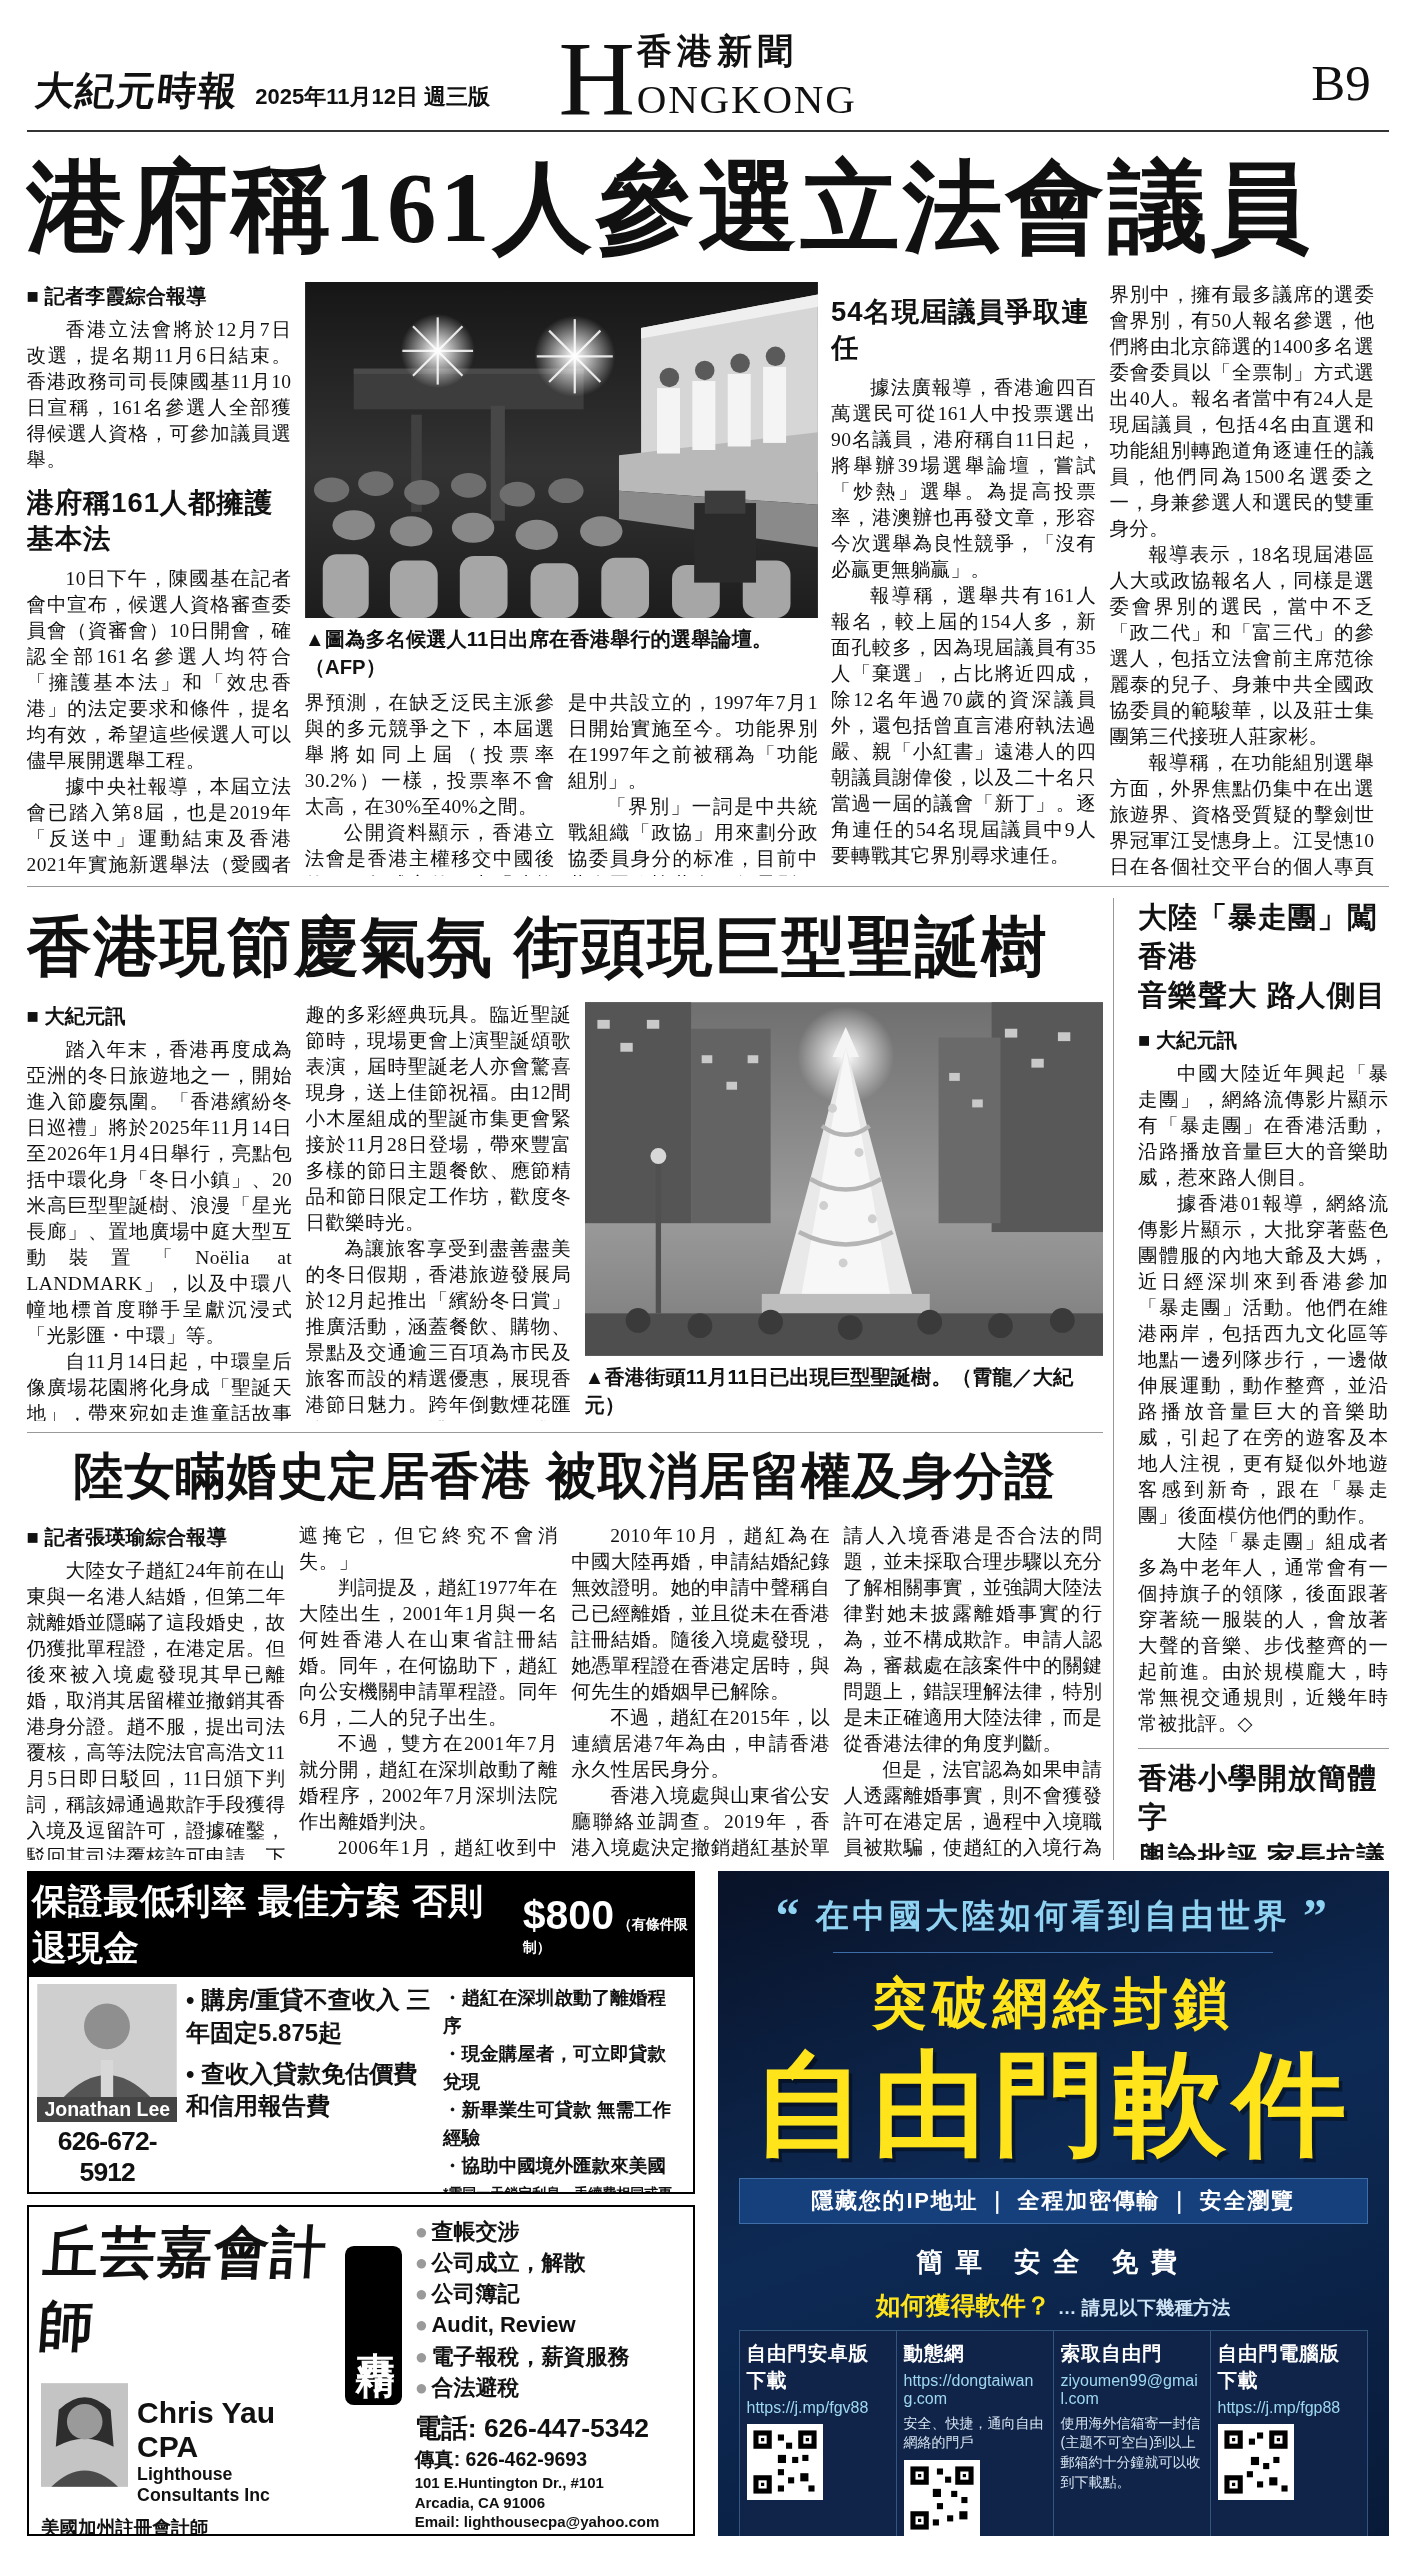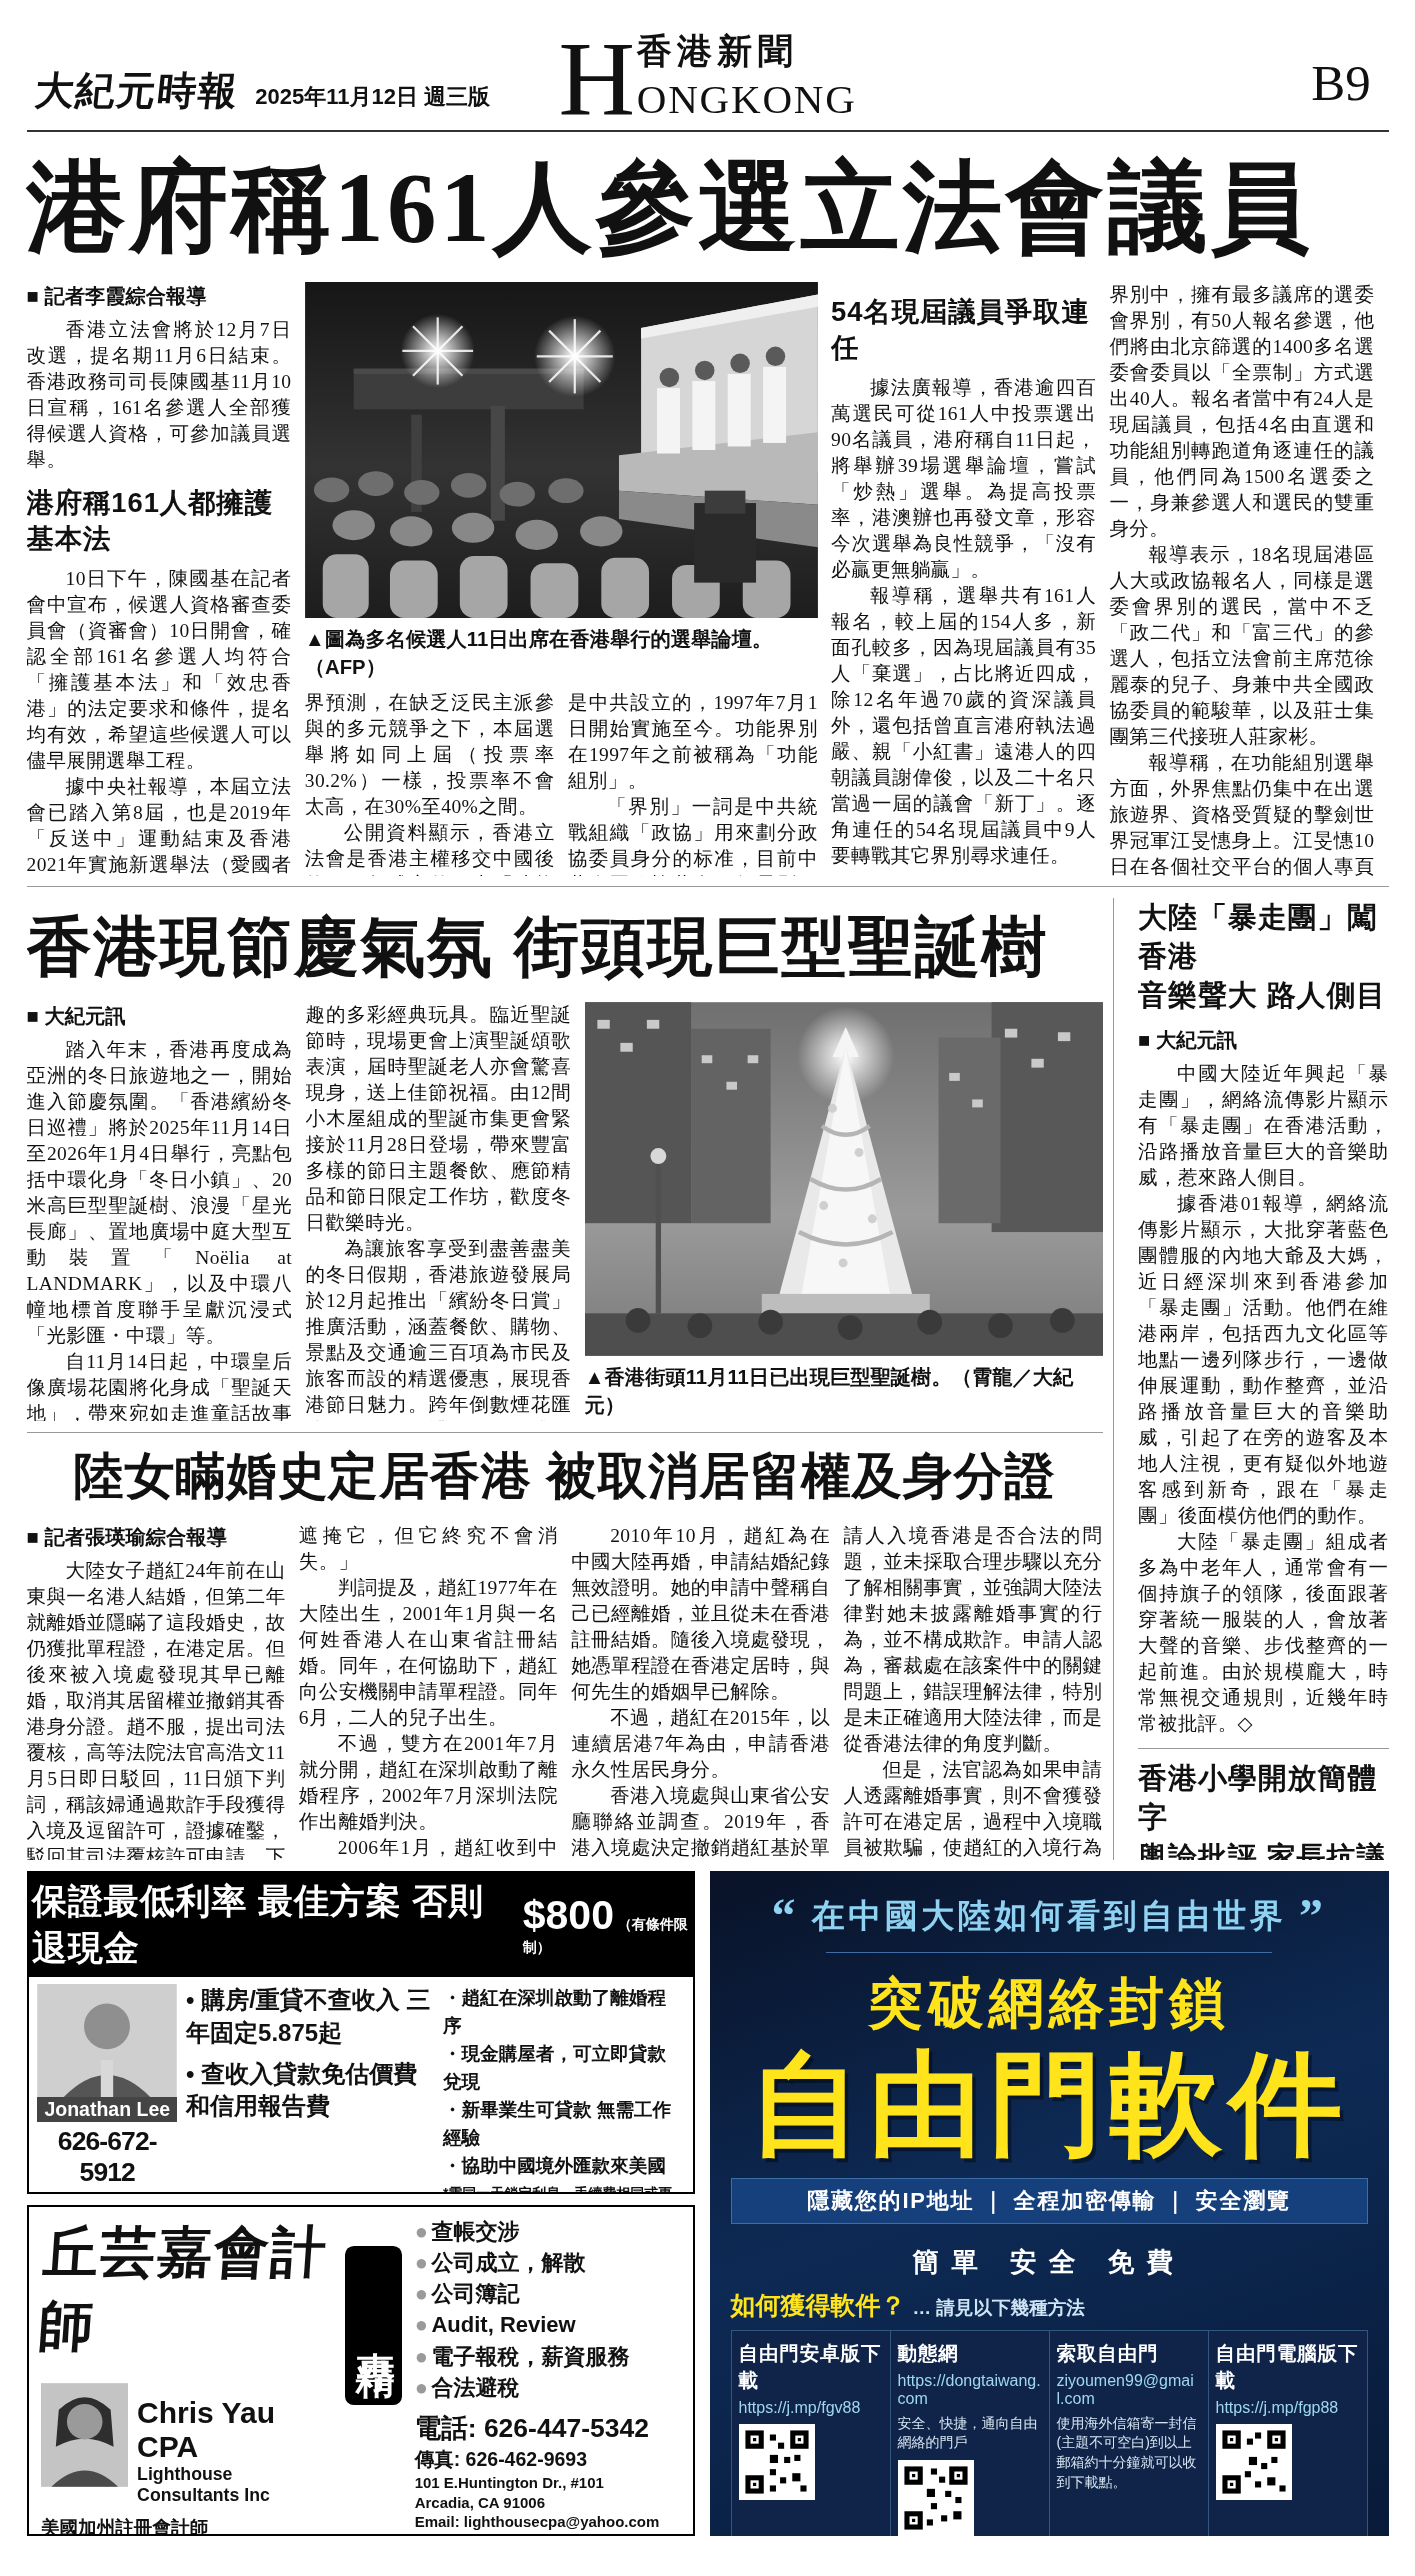--- a/index.html
+++ b/index.html
@@ -43,21 +43,21 @@
   .a2cols { display:flex; gap:13.3px; height:419px; overflow:hidden; }
   .a2photo { flex:0 0 518px; overflow:hidden; }
   .photo2 { width:518px; height:354px; display:block; }
   .h2a3 { font-family:"Liberation Sans",sans-serif; font-weight:bold; font-size:50px; letter-spacing:0.9px;
           white-space:nowrap; text-align:center; margin:8.8px 0 12.4px 0; }
   .a3cols { display:flex; gap:13.3px; height:370px; overflow:hidden; }
   .a3col { flex:1 1 0; overflow:hidden; }
   .asideh { font-family:"Liberation Sans",sans-serif; font-weight:bold; font-size:29px; line-height:1.35;
             letter-spacing:0.9px; margin-bottom:10.6px; }
   
-  .adsrow { display:flex; gap:15px; margin-top:10.6px; height:665px; overflow:hidden; }
+  .adsrow { display:flex; gap:23px; margin-top:10.6px; height:665px; overflow:hidden; }
   .adsleft { flex:0 0 668px; display:flex; flex-direction:column; gap:10.6px; }
   .adbox { border:2.7px solid #000; overflow:hidden; background:#fff; }
   
   .mort { height:324px; display:flex; flex-direction:column; }
   .mort-title { background:#000; color:#fff; font-family:"Liberation Sans",sans-serif; font-weight:bold;
                 display:flex; align-items:center; justify-content:center; gap:8.8px; padding:5.3px 3.5px; }
   .mort-title .t1 { font-size:35px; letter-spacing:0.9px; }
   .mort-title .t800 { font-size:41px; }
   .mort-title .tnote { font-size:14px; }
   .mort-body { display:flex; gap:8.8px; padding:7px 8.8px 0 8.8px; font-family:"Liberation Sans",sans-serif; }
@@ -95,21 +95,21 @@
   .fg-qmark { font-size:48px; font-family:"Liberation Serif",serif; vertical-align:-5.3px; }
   .fg-underline { border-top:1.8px solid #3d6ea8; width:70%; margin:8.8px auto; }
   .fg-h1 { color:#ffe41c; font-size:55px; font-weight:bold; letter-spacing:5.3px; text-align:center; margin-top:5.3px; }
   .fg-h2 { color:#ffe41c; font-size:113px; font-weight:bold; letter-spacing:7px; text-align:center; line-height:1.12;
            text-shadow:3.5px 3.5px 0 #00000066; }
   .fg-feat { background:#16407c; border:0.9px solid #3d6ea8; margin-top:10.6px; padding:7px 0; text-align:center;
              font-size:22px; font-weight:bold; letter-spacing:1.8px; }
   .fg-zip { margin-top:10.6px; height:51px; background:linear-gradient(#e6e9ee,#aab2bc 55%,#8d95a0);
             border-radius:5.3px; position:relative; overflow:hidden; }
   .fg-tag { text-align:center; font-size:26.5px; font-weight:bold; letter-spacing:12.4px; margin-top:8.8px; }
-  .fg-how { margin-top:8.8px; font-size:25px; font-weight:bold; }
+  .fg-how { margin-top:8.8px; font-size:25px; font-weight:bold;text-align:center; }
   .fg-how .y { color:#ffe41c; }
   .fg-how .w { color:#cfe5f5; font-size:18.6px; }
   .fg-grid { display:flex; margin-top:8.8px; flex:1; background:#10244a; border:0.9px solid #33567f; }
   .fg-cell { flex:1 1 0; padding:8.8px 7px; border-right:0.9px solid #33567f; }
   .fg-cell:last-child { border-right:none; }
   .fg-ct { font-size:19.5px; font-weight:bold; letter-spacing:0.9px; }
   .fg-cl { color:#9fd8f0; font-size:16px; margin-top:5.3px; word-break:break-all; }
   .fg-cd { font-size:14px; color:#d7e6f2; margin-top:5.3px; line-height:1.4; }
   .qr { margin-top:7px; background:#fff; width:76px; height:76px; padding:4.4px; }
 </style>

